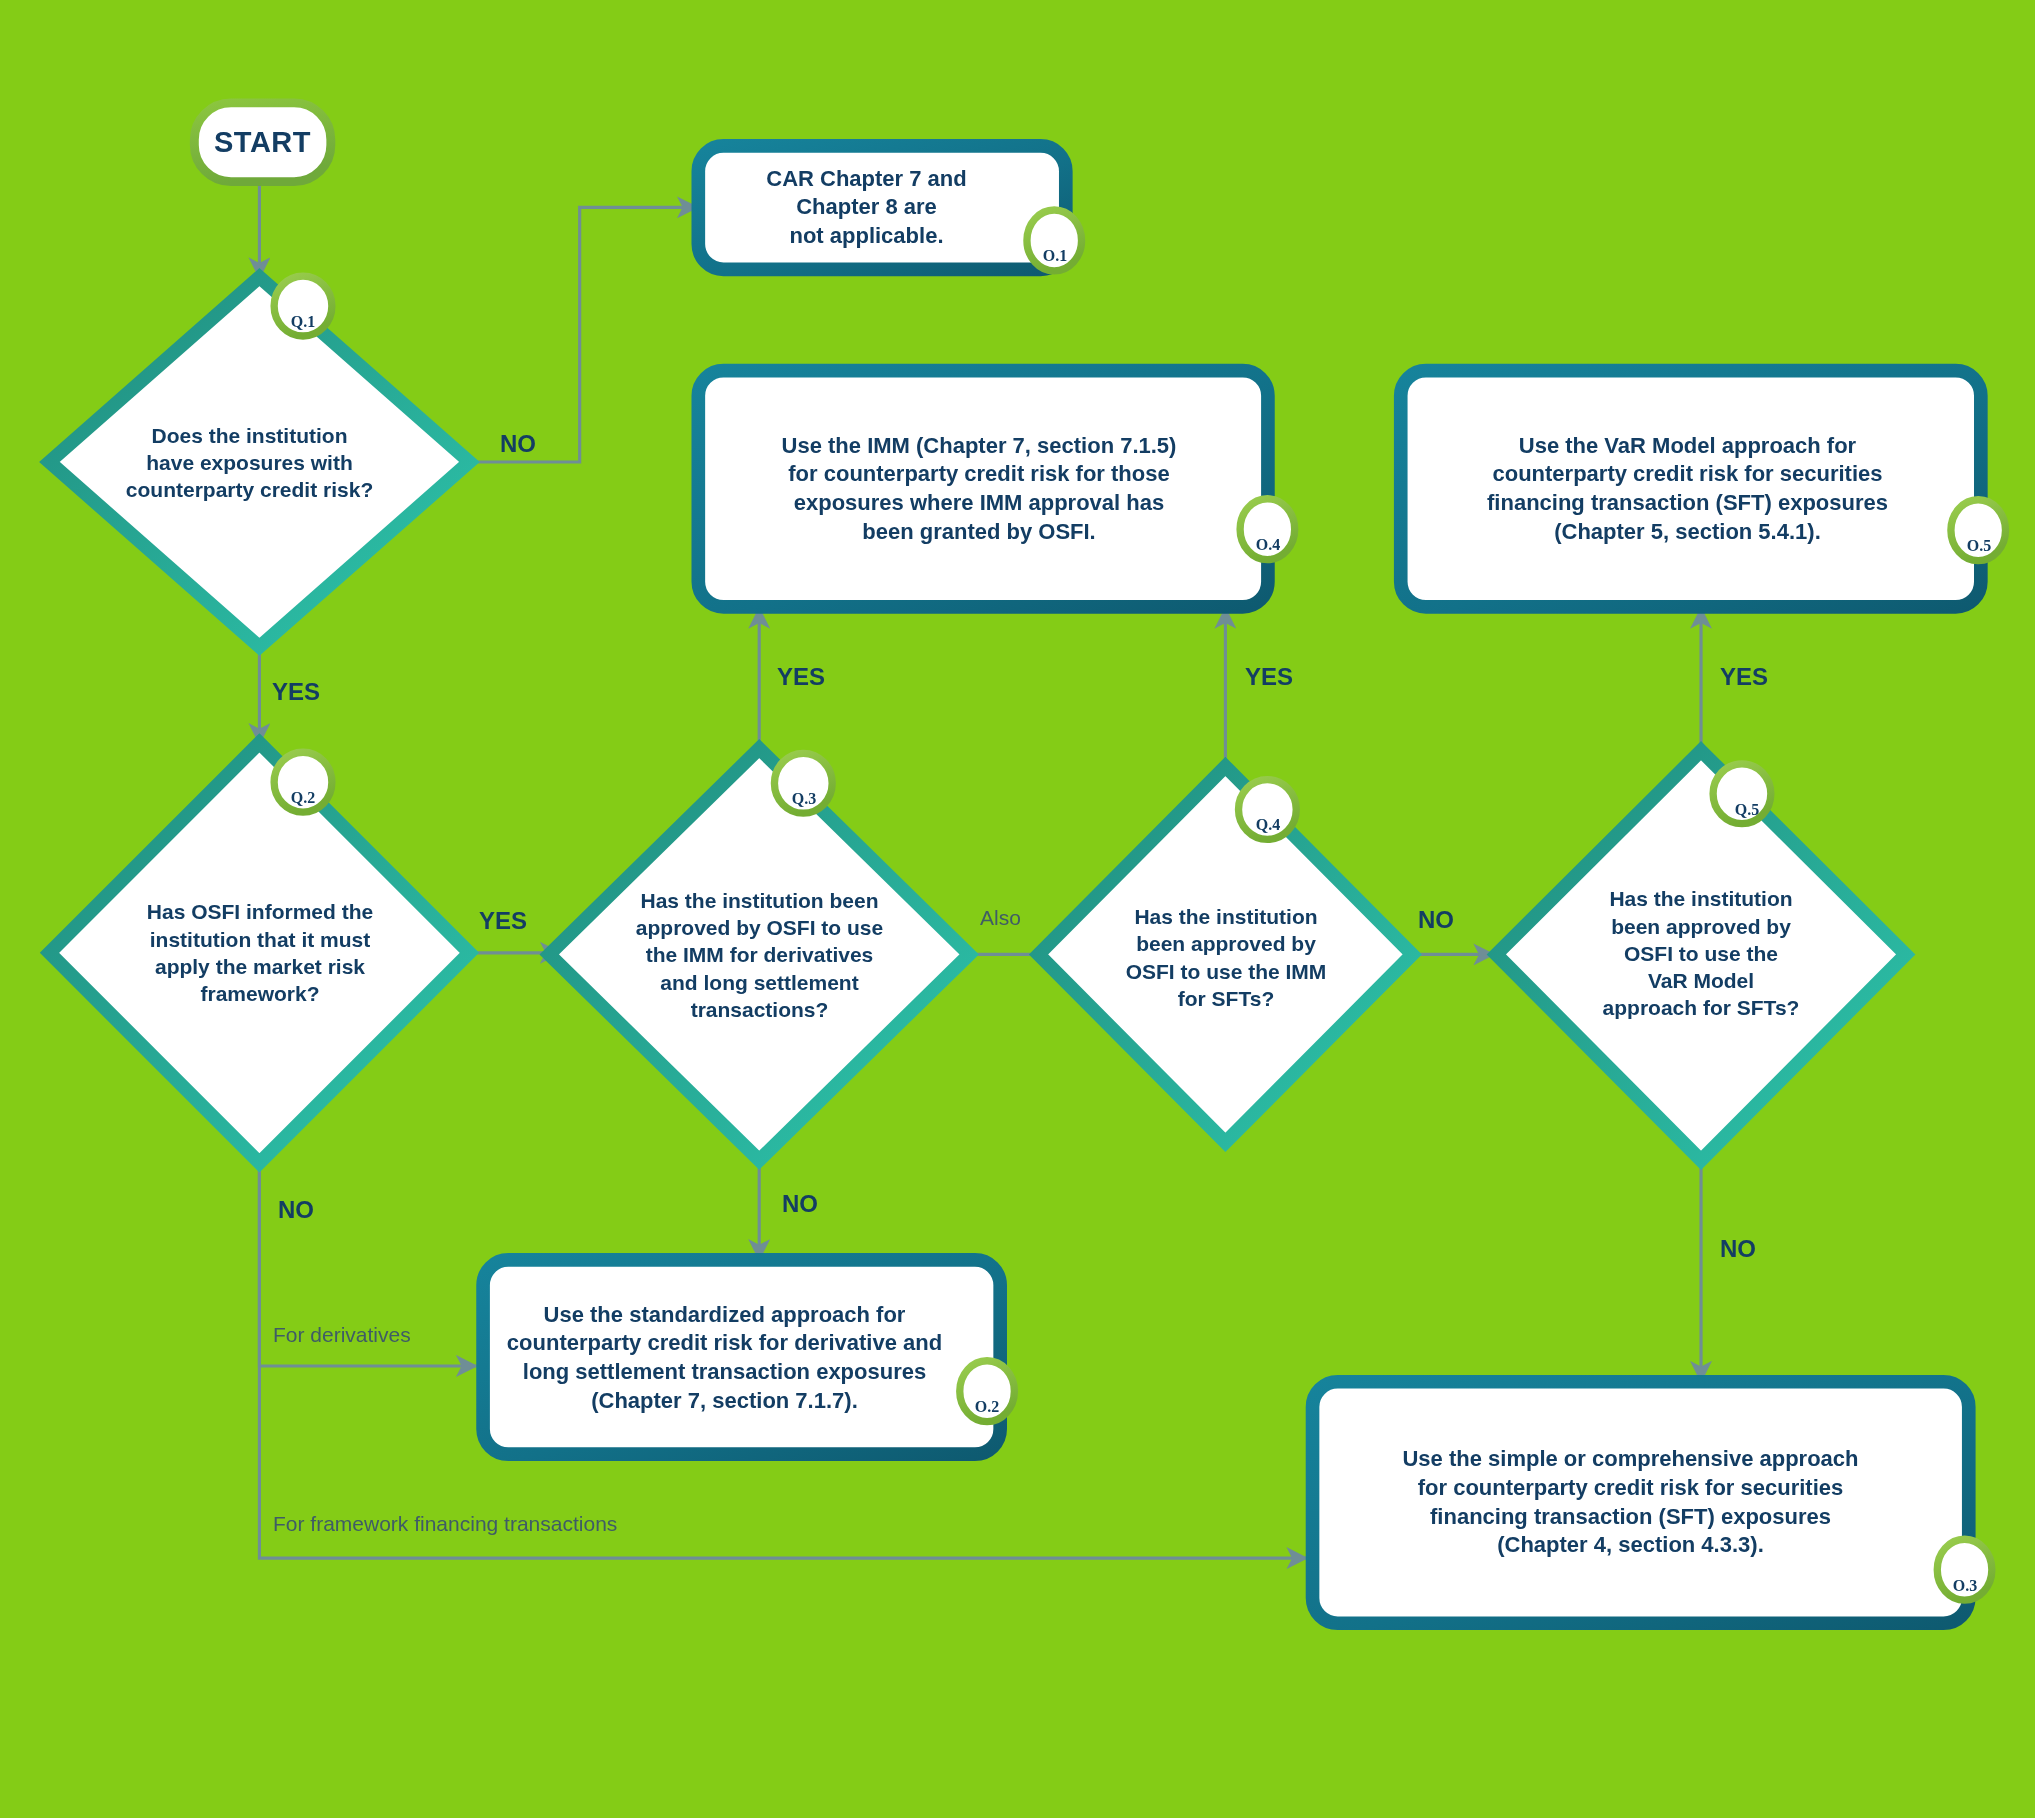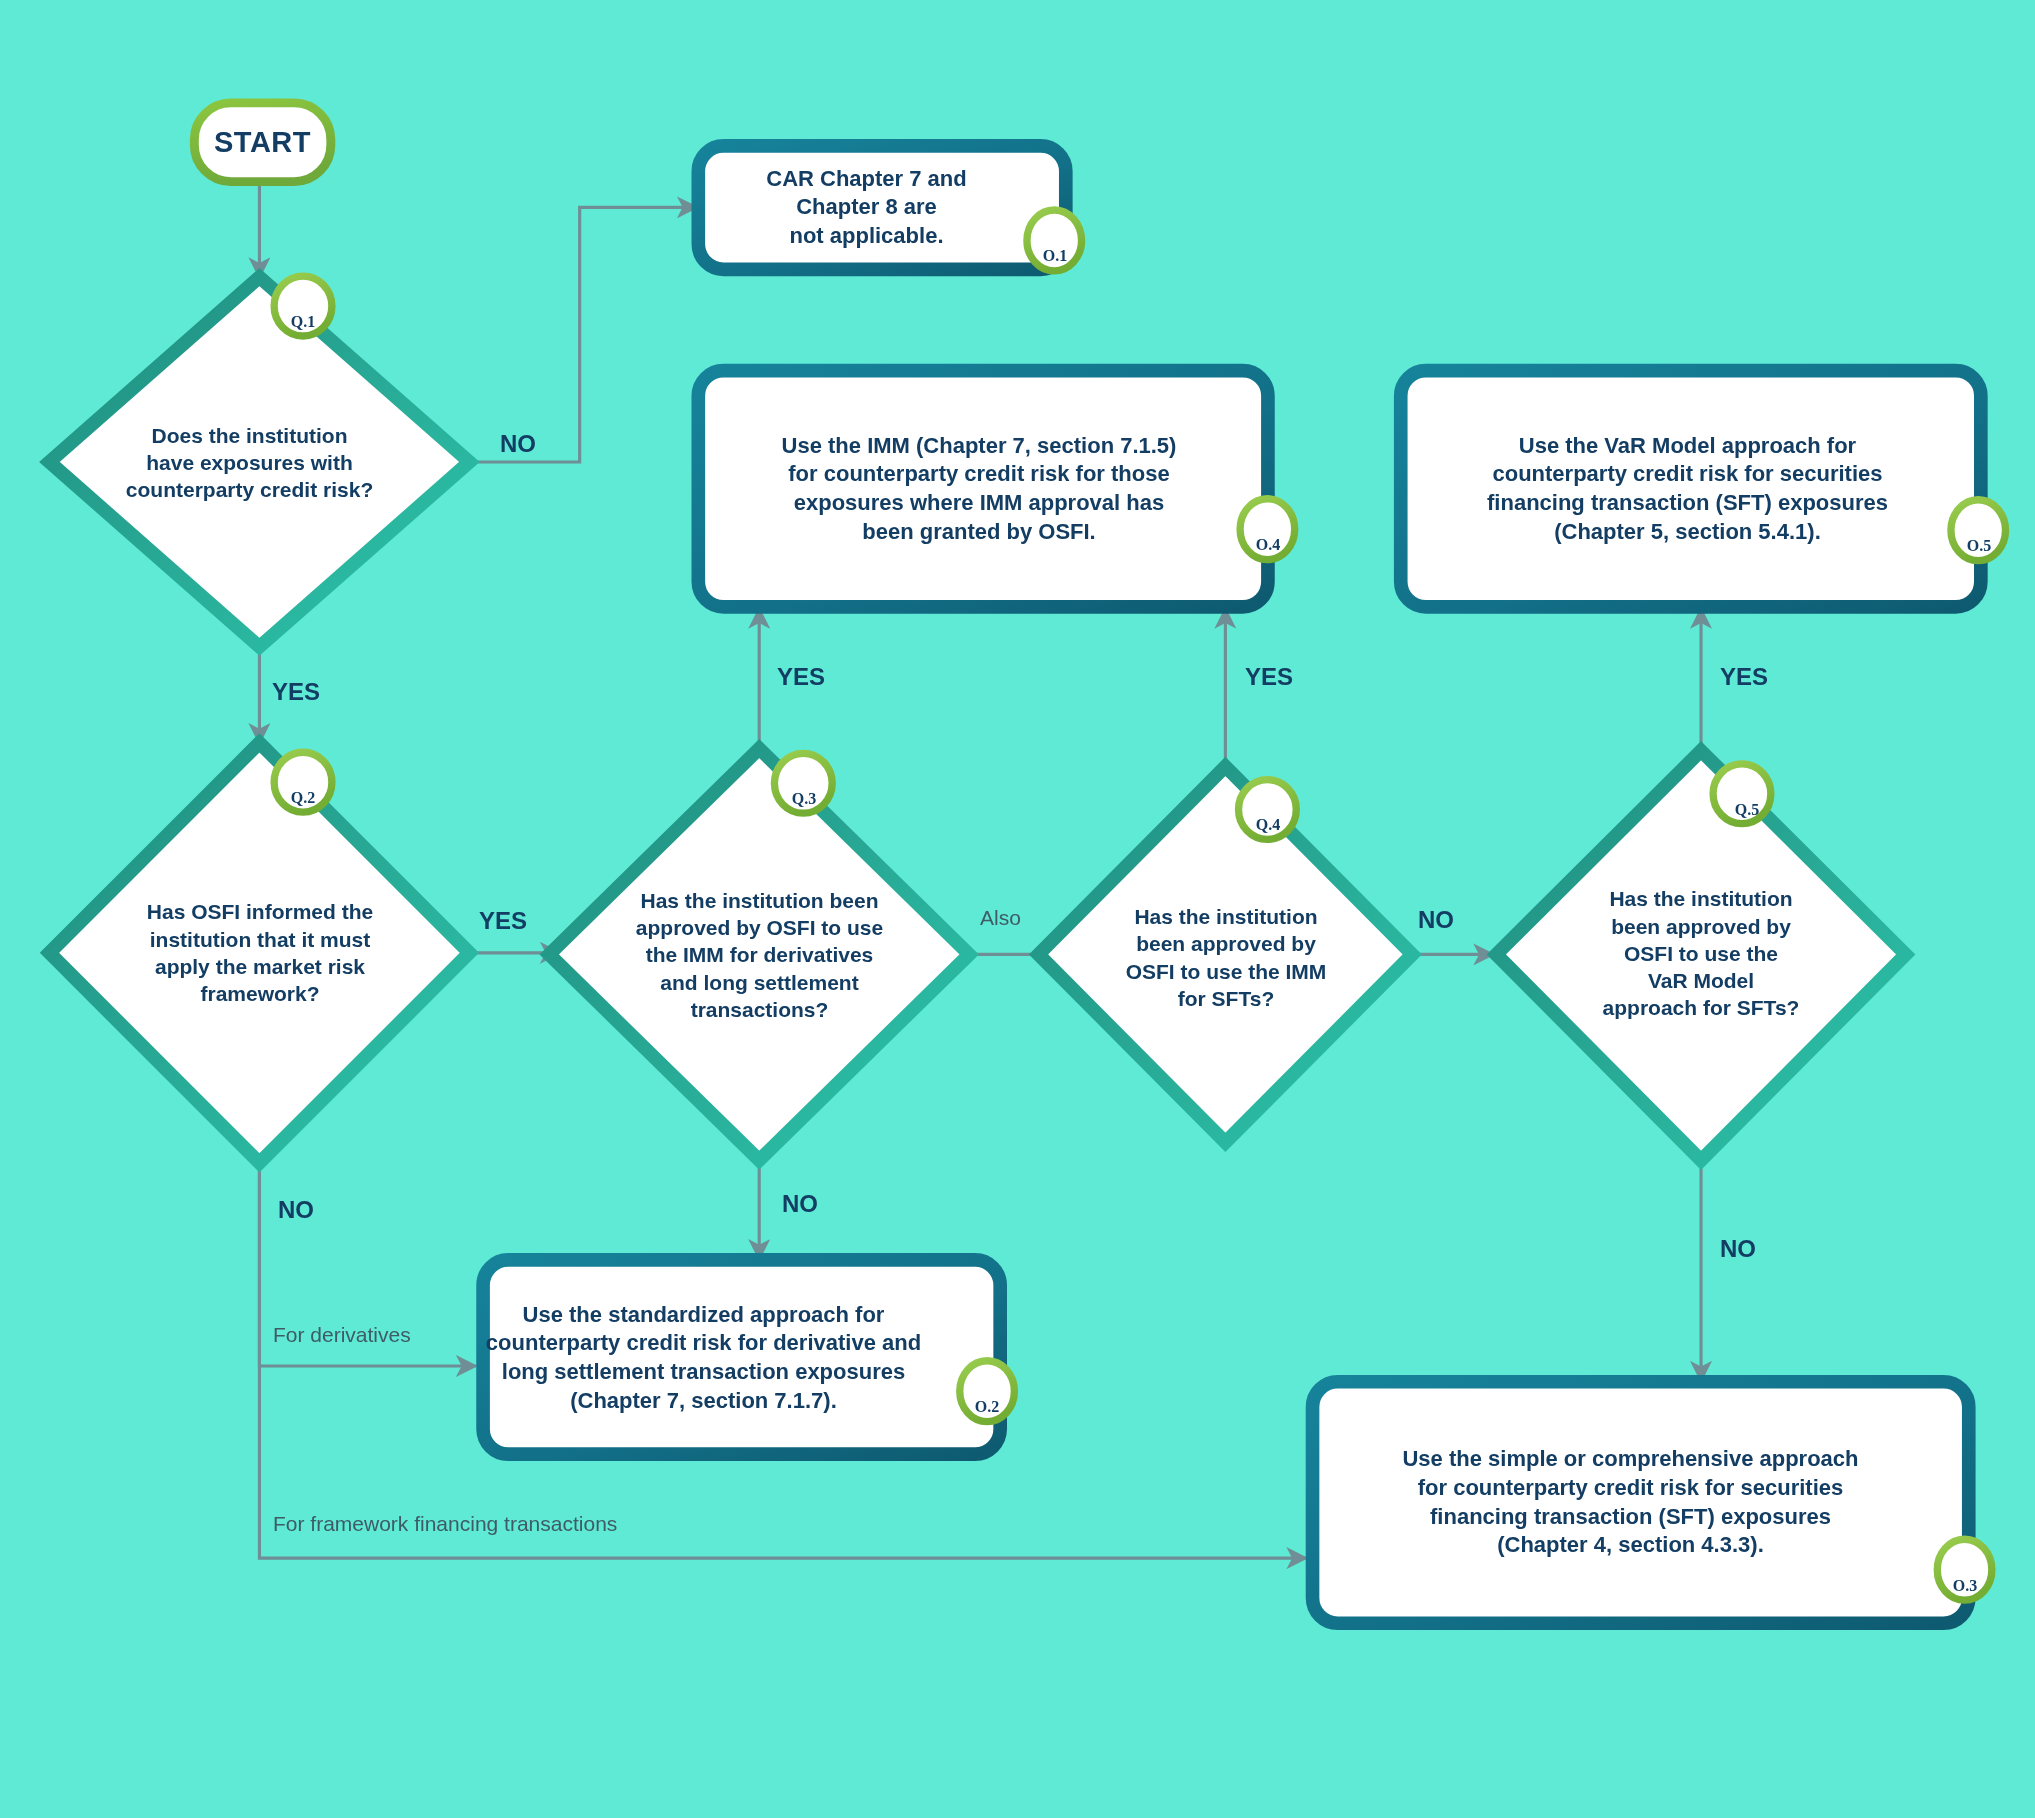--- a/index.html
+++ b/index.html
@@ -1,17 +1,17 @@
 <!DOCTYPE html>
 <html style="font-size:8.4px"><head>
 <meta charset="utf-8">
 <style>
   html,body{margin:0;padding:0;background:#ffffff;}
   body{font-family:"Liberation Sans", sans-serif;}
-  #stage{position:relative;width:2035px;height:1818px;background:#5eead4;overflow:hidden;}
+  #stage{position:relative;width:2035px;height:1818px;background:#84cc16;overflow:hidden;}
   svg.layer{position:absolute;left:0;top:0;width:2035px;height:1818px;}
 
   
   .node-text{position:absolute;display:flex;align-items:center;justify-content:center;
              text-align:center;color:#133d63;font-weight:bold;line-height:1.30;
              font-family:"Liberation Sans", sans-serif;pointer-events:none;}
   .diamond-text{font-size:21px;}
   .box-text{font-size:22px;}
   .start-text{font-size:29px;letter-spacing:0.5px;}
 
@@ -132,21 +132,21 @@
 
   <div class="node-text box-text" style="left:714px;top:151px;width:305px;height:113px;">CAR Chapter 7 and<br>Chapter 8 are<br>not applicable.</div>
   <div class="badge-text" style="left:1026px;top:225px;width:58px;height:30px;">O.1</div>
 
   <div class="node-text box-text" style="left:714px;top:376px;width:530px;height:226px;">Use the IMM (Chapter 7, section 7.1.5)<br>for counterparty credit risk for those<br>exposures where IMM approval has<br>been granted by OSFI.</div>
   <div class="badge-text" style="left:1239px;top:514px;width:58px;height:30px;">O.4</div>
 
   <div class="node-text box-text" style="left:1417px;top:376px;width:541px;height:226px;">Use the VaR Model approach for<br>counterparty credit risk for securities<br>financing transaction (SFT) exposures<br>(Chapter 5, section 5.4.1).</div>
   <div class="badge-text" style="left:1950px;top:515px;width:58px;height:30px;text-align:right;">O.5</div>
 
-  <div class="node-text box-text" style="left:467px;top:1267px;width:473px;height:182px;">Use the standardized approach for<br>counterparty credit risk for derivative and<br>long settlement transaction exposures<br>(Chapter 7, section 7.1.7).</div>
+  <div class="node-text box-text" style="left:488px;top:1267px;width:473px;height:182px;">Use the standardized approach for<br>counterparty credit risk for derivative and<br>long settlement transaction exposures<br>(Chapter 7, section 7.1.7).</div>
   <div class="badge-text" style="left:958px;top:1376px;width:58px;height:30px;">O.2</div>
 
   <div class="node-text box-text" style="left:1326px;top:1388px;width:609px;height:229px;text-align:center;">Use the simple or comprehensive approach<br>for counterparty credit risk for securities<br>financing transaction (SFT) exposures<br>(Chapter 4, section 4.3.3).</div>
   <div class="badge-text" style="left:1936px;top:1555px;width:58px;height:30px;">O.3</div>
 
   <div class="edge-label" style="left:500px;top:430px;">NO</div>
   <div class="edge-label" style="left:272px;top:678px;">YES</div>
 
   <div class="edge-label" style="left:479px;top:907px;">YES</div>
   <div class="edge-label" style="left:278px;top:1196px;">NO</div>

